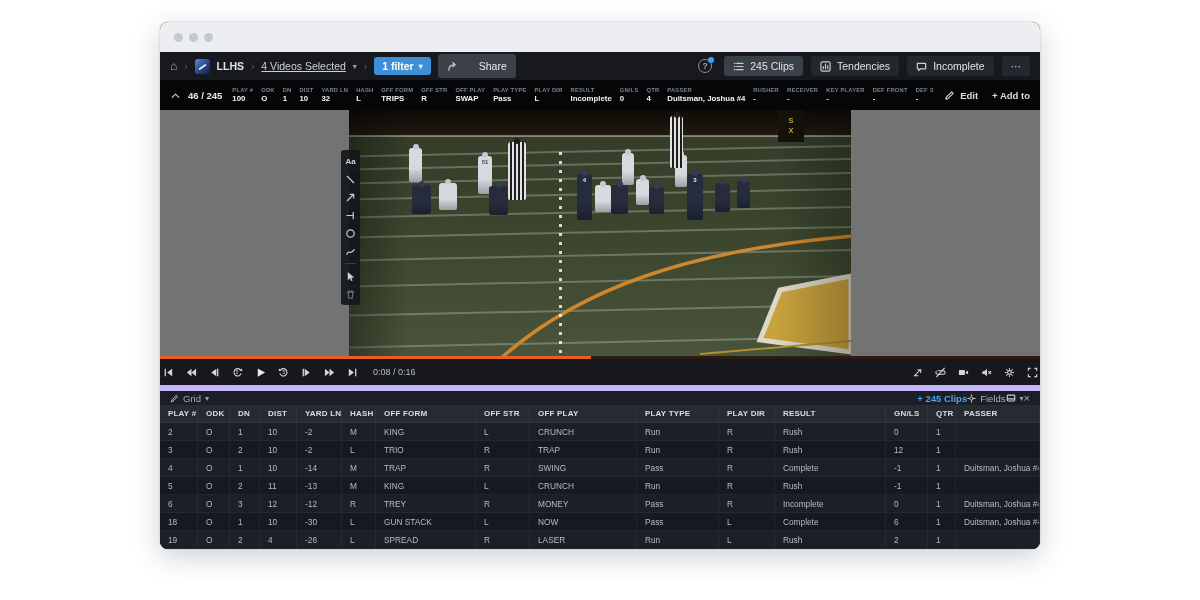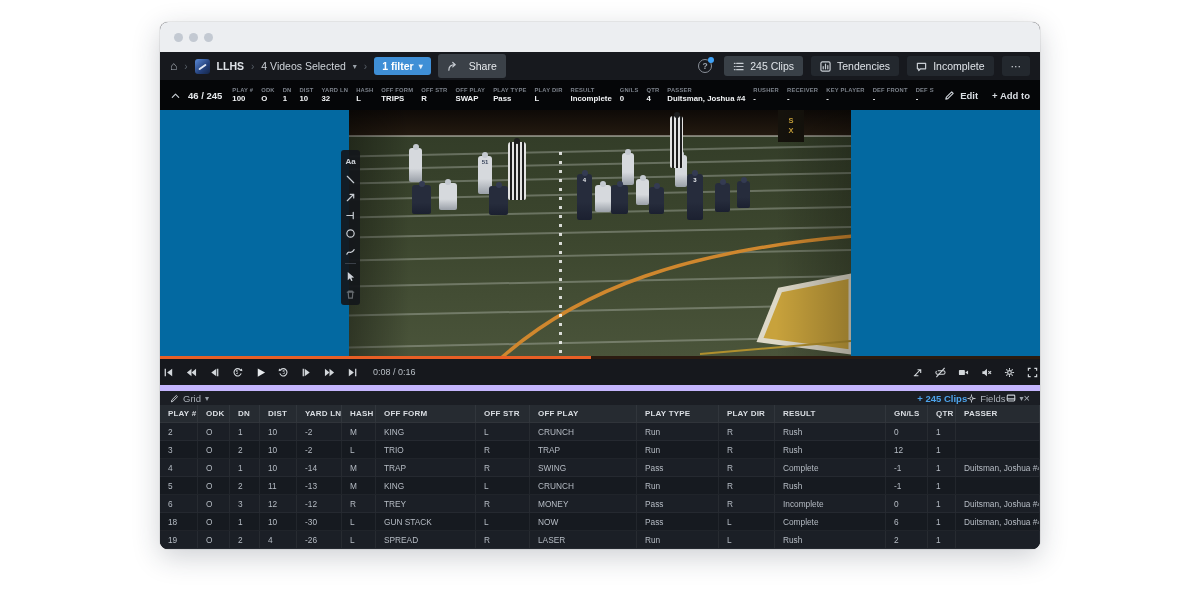--- a/index.html
+++ b/index.html
@@ -13,46 +13,46 @@
   .titlebar { height:30px; background:#eceef1; display:flex; align-items:center; padding-left:14px; gap:6px; flex:0 0 auto; }
   .titlebar .dot { width:9px; height:9px; border-radius:50%; background:#c3c9d2; display:inline-block; }
 
   
   .topbar { height:28px; background:#17191e; display:flex; align-items:center; padding:0 10px; gap:7px; color:#c6cbd2; font-size:10.5px; flex:0 0 auto; }
   .topbar .sep { color:#596069; font-size:10px; }
   .home-ic { color:#aab0b8; font-size:12px; line-height:1; cursor:default; }
   .team-logo { width:15px; height:15px; border-radius:3px; background:linear-gradient(135deg,#5b8bd8 0%,#24407a 60%,#152647 100%); position:relative; }
   .team-logo:after { content:""; position:absolute; left:3px; top:7px; width:9px; height:2px; background:#dfe7f4; transform:rotate(-35deg); border-radius:1px; }
   .crumb { color:#dfe3e8; font-weight:bold; }
-  .crumb-light { color:#ced3d9; }
+  .crumb-light { color:#ced3d9;text-decoration:underline; }
   .caret { font-size:8px; color:#9aa1a9; }
   .chip-filter { background:#3f8fd6; color:#fff; font-weight:bold; border-radius:3px; padding:3px 8px; display:flex; gap:5px; align-items:center; }
   .chip-filter .caret { color:#e8f1fa; }
-  .btn-dark { background:#3b4148; color:#e8ebee; border-radius:3px; padding:6px 9px; display:flex; gap:11px; align-items:center; }
+  .btn-dark { background:#3b4148; color:#e8ebee; border-radius:3px; padding:6px 9px; display:flex; gap:21px; align-items:center; }
   .topbar-right { margin-left:auto; display:flex; align-items:center; gap:8px; }
   .help-wrap { position:relative; margin-right:4px; }
   .help-circle { width:14px; height:14px; border:1.4px solid #8a9099; border-radius:50%; color:#9ba1a9; font-size:8.5px; font-weight:bold; display:flex; align-items:center; justify-content:center; }
   .help-dot { position:absolute; right:-2px; top:-2px; width:6px; height:6px; border-radius:50%; background:#3fa2f7; }
   .tb-btn { background:#23282e; color:#dfe3e8; border-radius:3px; padding:4px 9px; display:flex; gap:6px; align-items:center; font-size:10.5px; }
   .tb-btn.active { background:#394047; }
   .icon-sm { width:11px; height:11px; stroke:#c8cdd3; fill:none; stroke-width:1.3; stroke-linecap:round; stroke-linejoin:round; }
   .icon-fill { fill:#c8cdd3; stroke:none; }
 
   
   .meta-strip { height:30px; background:#050608; display:flex; align-items:center; padding:0 10px; gap:10px; flex:0 0 auto; color:#fff; }
   .collapse { display:flex; align-items:center; gap:7px; color:#e6e9ec; font-size:9.5px; font-weight:bold; flex:0 0 auto; }
   .strip-fields { display:flex; align-items:center; gap:8px; overflow:hidden; white-space:nowrap; flex:1 1 auto; }
   .sfield { display:flex; flex-direction:column; justify-content:center; line-height:1.25; }
   .sfield .lb { font-size:5.8px; color:#7d838c; letter-spacing:.2px; font-weight:bold; }
   .sfield .vl { font-size:7.8px; color:#f2f4f6; font-weight:bold; }
   .meta-actions { margin-left:auto; display:flex; align-items:center; gap:14px; flex:0 0 auto; color:#d9dde2; font-size:9.5px; font-weight:bold; }
   .meta-actions .act { display:flex; align-items:flex-end; gap:5px; }
 
   
-  .video-region { height:246px; position:relative; background:#0369a1; flex:0 0 auto; }
+  .video-region { height:246px; position:relative; background:#737373; flex:0 0 auto; }
   .video-frame { position:absolute; left:189px; top:0; width:502px; height:246px; background:#2d3524; overflow:hidden; }
   .stands { position:absolute; left:0; top:0; width:100%; height:26px; background:linear-gradient(180deg,#0e0a07,#241a10); }
   .sideline { position:absolute; left:0; top:25px; width:100%; height:2px; background:rgba(230,230,225,.45); }
   .field { position:absolute; left:0; top:26px; width:100%; height:220px; background:linear-gradient(180deg,#333d28 0%,#3c462e 45%,#4a543a 100%); }
   .vignette { position:absolute; inset:0; background:linear-gradient(90deg,rgba(0,0,0,.35),transparent 12%,transparent 85%,rgba(0,0,0,.25)); pointer-events:none; }
   .yard-lines { position:absolute; left:-10px; top:0; width:540px; height:246px; transform:rotate(-1.2deg); }
   .yline { position:absolute; left:0; width:100%; height:1.5px; background:rgba(235,238,232,.28); }
   .hash-col { position:absolute; left:210px; top:42px; width:3px; height:204px;
     background:repeating-linear-gradient(180deg, rgba(255,255,255,.8) 0 3px, transparent 3px 9px); }
   svg.scene { position:absolute; inset:0; }

